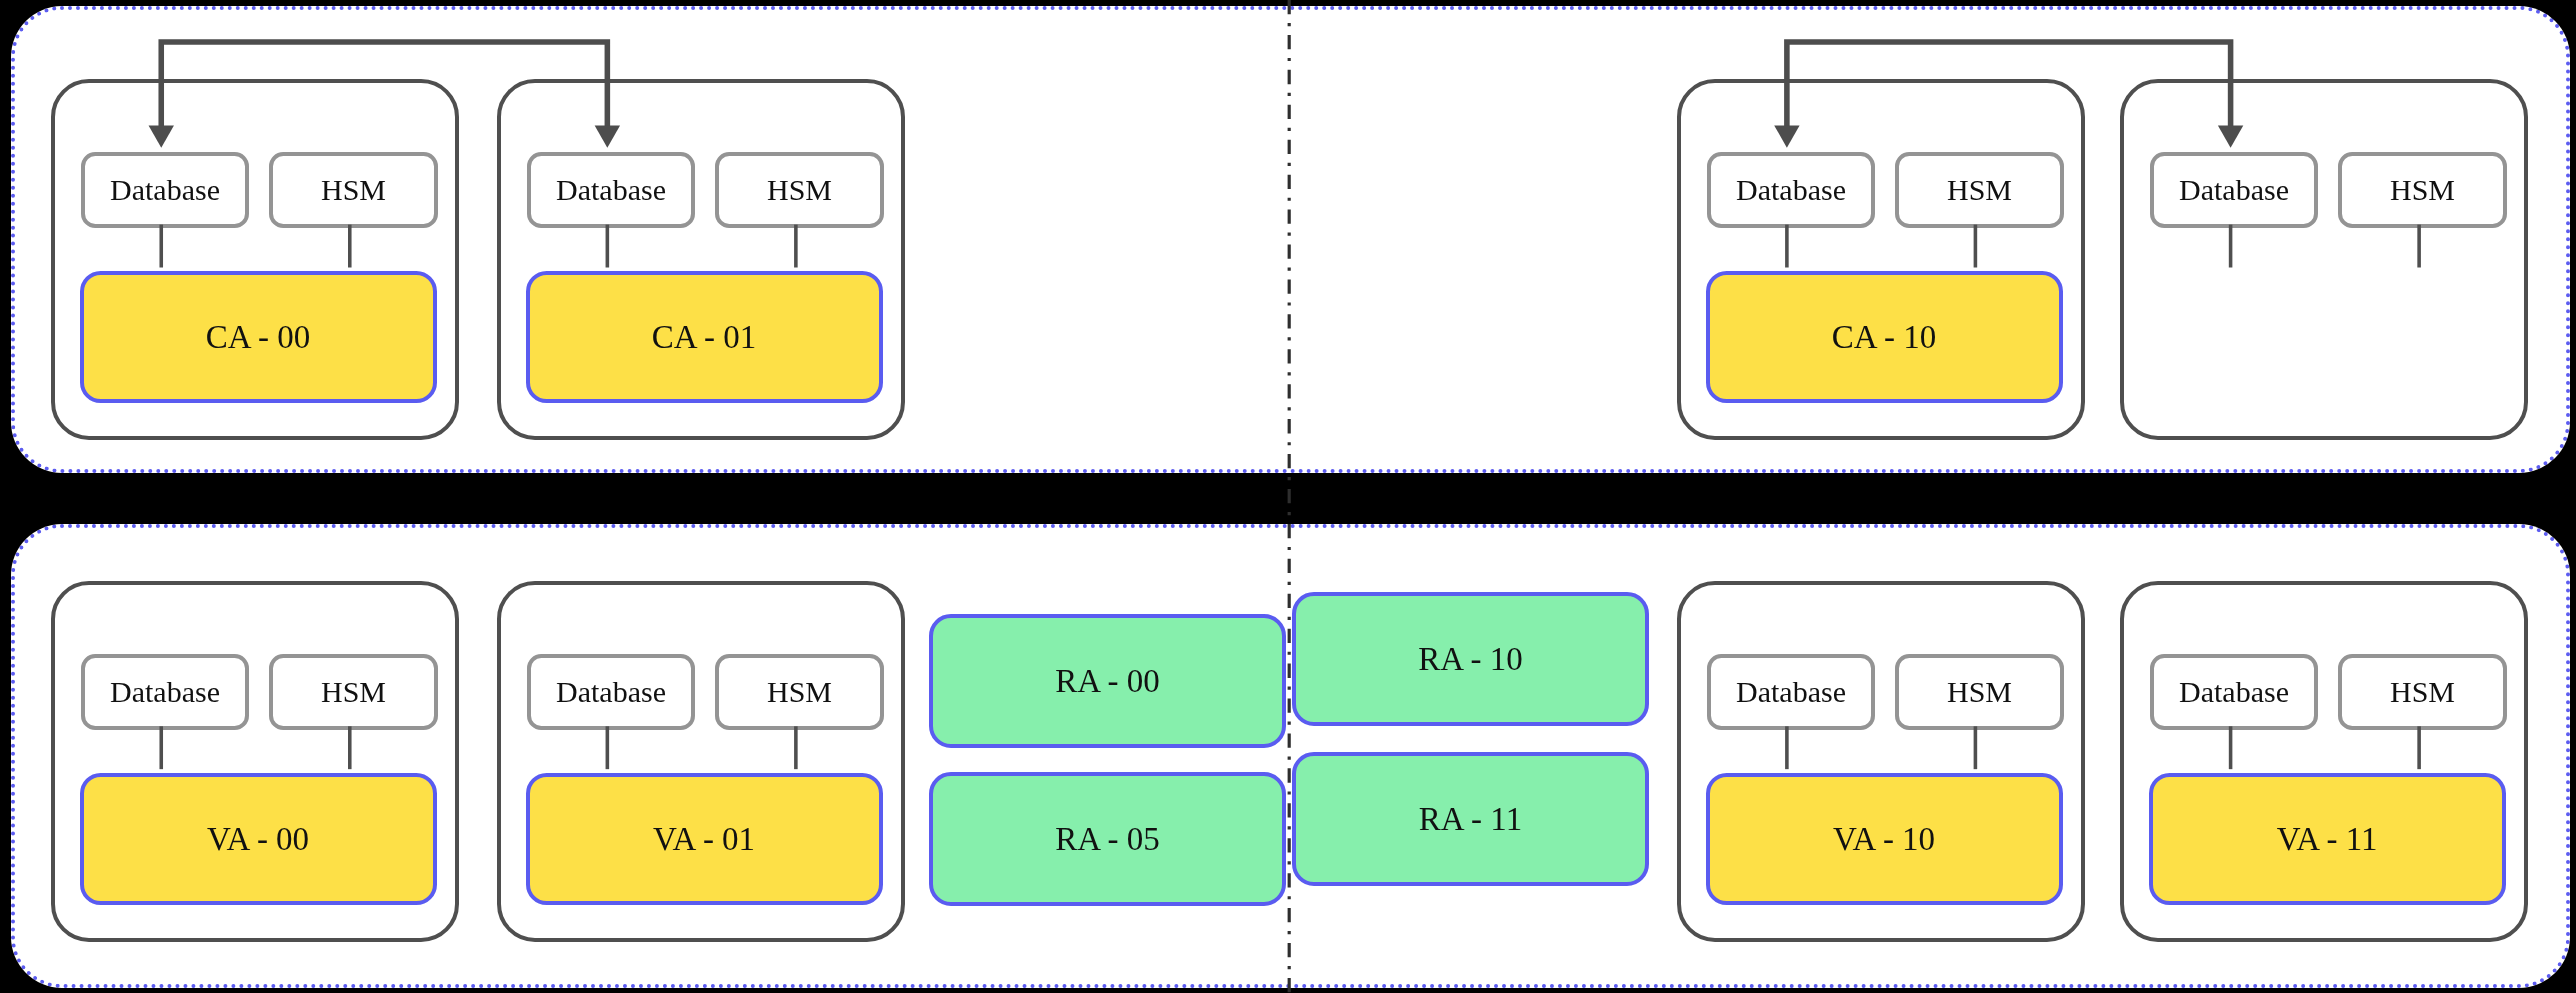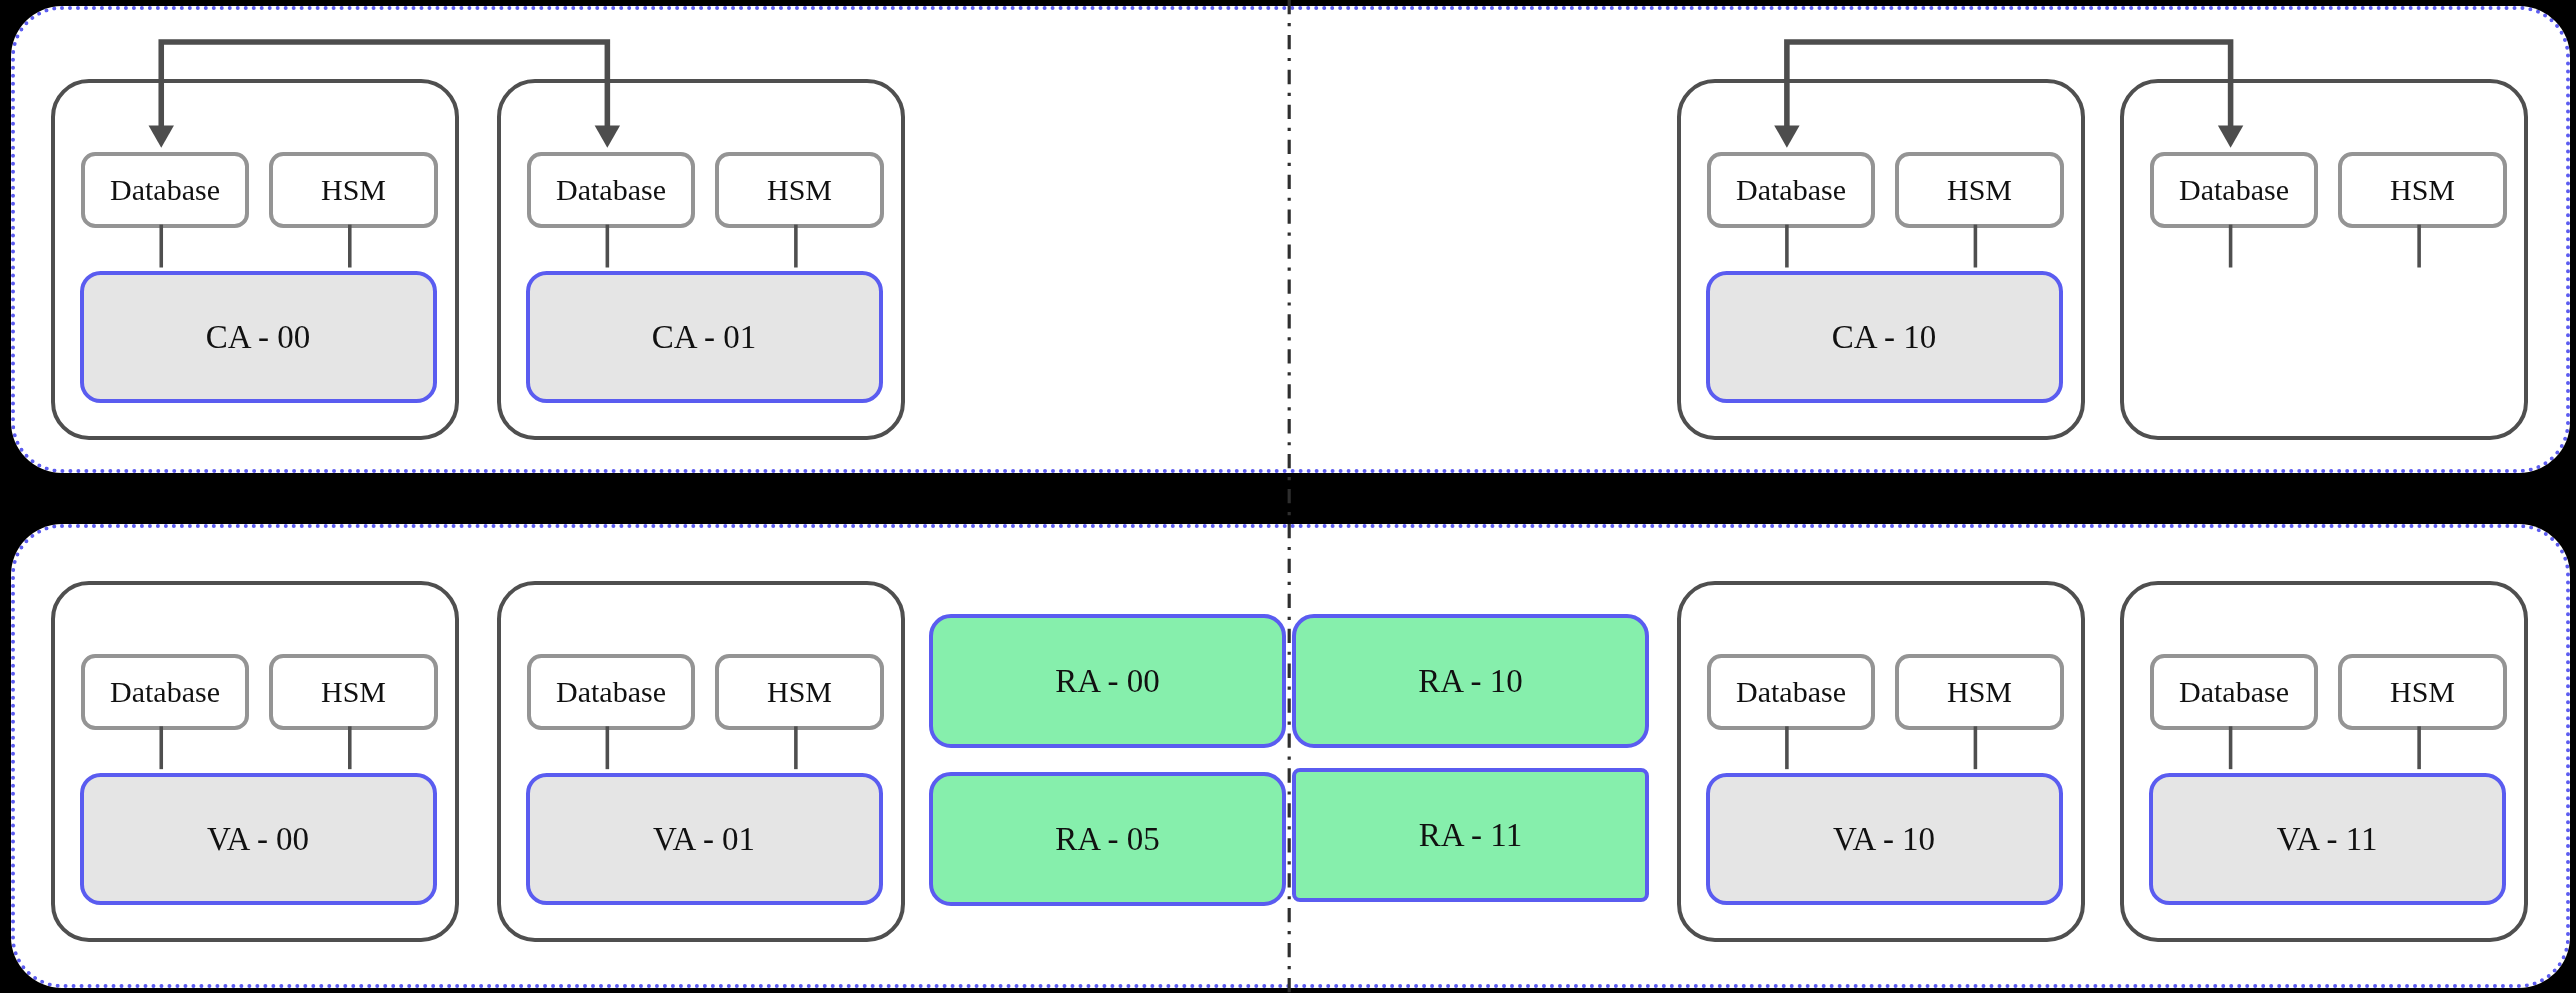--- a/index.html
+++ b/index.html
@@ -44,21 +44,21 @@
     justify-content: center;
   }
   .comp-db  { left: 26px;  width: 168px; }
   .comp-hsm { left: 214px; width: 169px; justify-content: center; }
   .nodebox {
     position: absolute;
     left: 24.6px;
     top: 188px;
     width: 357px;
     height: 132px;
-    background: #e5e5e5;
+    background: #fde047;
     border: 4.8px solid #5a5cf0;
     border-radius: 20.6px;
     box-sizing: border-box;
     display: flex;
     align-items: center;
     justify-content: center;
   }
   .ra {
     position: absolute;
     width: 357px;
@@ -172,27 +172,27 @@
         <span class="lbl">HSM</span>
       </div>
     <div class="nodebox">
         <span class="lbl">VA - 11</span>
       </div>
   </div>
 
   <div class="ra" style="left:929px; top:614px;">
       <span class="lbl">RA - 00</span>
     </div>
-  <div class="ra" style="left:1292px; top:614px;">
+  <div class="ra" style="left:1292px; top:592px;">
       <span class="lbl">RA - 10</span>
     </div>
   <div class="ra" style="left:929px; top:772px;">
       <span class="lbl">RA - 05</span>
     </div>
-  <div class="ra" style="left:1292px; top:768px;border-radius:8px;">
+  <div class="ra" style="left:1292px; top:752px;">
       <span class="lbl">RA - 11</span>
     </div>
 
   <svg class="overlay" viewBox="0 0 3245 1251">
 
     <line x1="1624" y1="0" x2="1624" y2="1251" stroke="#2e2e2e" stroke-width="4" stroke-dasharray="18 11 4 11"></line>
 
     <g stroke="#4f4f4f" stroke-width="4.5">
       <line x1="203" y1="283" x2="203" y2="337"></line>
         <line x1="440.5" y1="283" x2="440.5" y2="337"></line>

